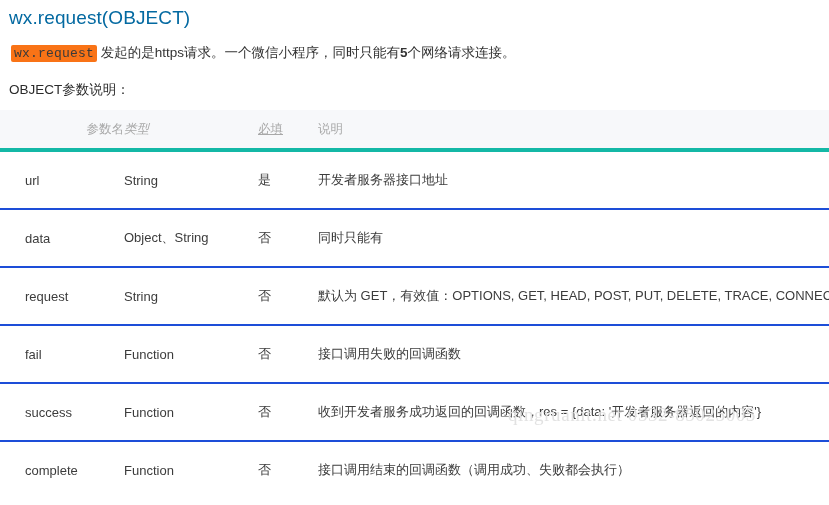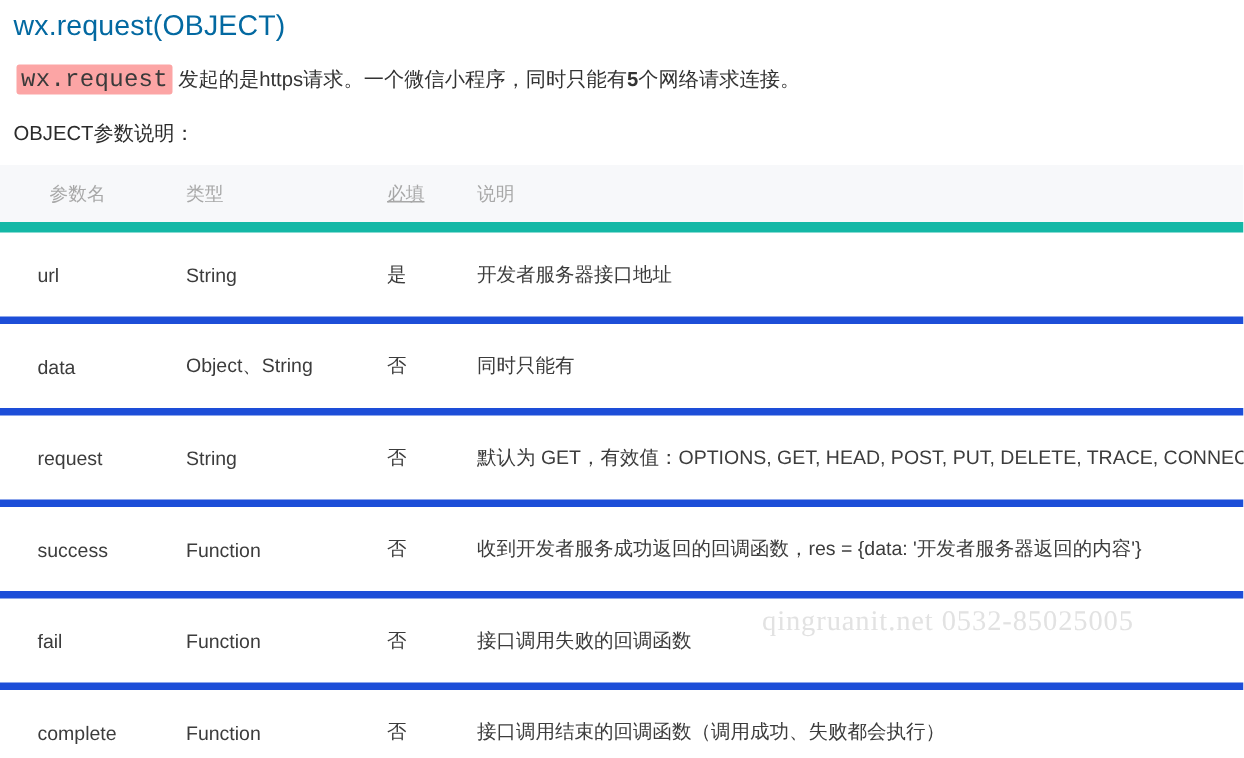--- a/index.html
+++ b/index.html
@@ -39,22 +39,22 @@
   .intro {
     margin: 0;
     padding: 12px 0 0 11px;
     font-size: 13.5px;
     line-height: 20px;
     color: #333333;
     white-space: nowrap;
   }
   .code-inline {
     font-family: "Liberation Mono", "DejaVu Sans Mono", monospace;
-    font-size: 16px;
-    background: #fca5a5;
+    font-size: 13px;
+    background: #f97316;
     color: #3a3a3a;
     padding: 1px 3px;
     border-radius: 2px;
     letter-spacing: 0.2px;
   }
   .intro .b { font-weight: 700; }
 
   
   .section-heading {
     margin: 0;
@@ -84,35 +84,35 @@
     background: #f7f8fa;
     color: #a8a8a8;
     font-weight: 400;
     text-align: left;
     height: 38px;
     padding: 0 0 0 0;
     font-size: 12.5px;
     vertical-align: middle;
     border: none;
   }
-  .param-table thead th.pad-name { padding-left: 33px; }
-  .param-table thead th.pad-type { padding-left: 0px; }
+  .param-table thead th.pad-name { padding-left: 14px; text-align: right; }
+  .param-table thead th.pad-type { padding-left: 0px; font-style: italic; }
   .param-table thead th.pad-req  { padding-left: 0px; text-decoration: underline; }
   .param-table thead th.pad-desc { padding-left: 0px; }
 
   .param-table tbody td {
     height: 54px;
     vertical-align: middle;
-    border-top: 5px solid #1d4ed8;
+    border-top: 2px solid #1d4ed8;
     color: #3c3c3c;
     font-size: 13px;
     white-space: nowrap;
     overflow: visible;
   }
-  .param-table tbody tr:first-child td { border-top: 7px solid #14b8a6; }
+  .param-table tbody tr:first-child td { border-top: 4px solid #14b8a6; }
   .param-table tbody td.col-name { padding-left: 25px; }
   .param-table tbody td.col-type { padding-left: 0px; }
   .param-table tbody td.col-req  { padding-left: 0px; }
   .param-table tbody td.col-desc { padding-left: 0px; }
 
   
   .watermark {
     position: absolute;
     left: 508px;
     top: 404px;
@@ -175,32 +175,32 @@
           <td class="col-req">否</td>
           <td class="col-desc">同时只能有</td>
         </tr>
         <tr>
           <td class="col-name">request</td>
           <td class="col-type">String</td>
           <td class="col-req">否</td>
           <td class="col-desc">默认为 GET，有效值：OPTIONS, GET, HEAD, POST, PUT, DELETE, TRACE, CONNECT</td>
         </tr>
         <tr>
+          <td class="col-name">fail</td>
+          <td class="col-type">Function</td>
+          <td class="col-req">否</td>
+          <td class="col-desc">接口调用失败的回调函数</td>
+        </tr>
+        <tr>
           <td class="col-name">success</td>
           <td class="col-type">Function</td>
           <td class="col-req">否</td>
           <td class="col-desc">收到开发者服务成功返回的回调函数，res = {data: '开发者服务器返回的内容'}</td>
         </tr>
         <tr>
-          <td class="col-name">fail</td>
-          <td class="col-type">Function</td>
-          <td class="col-req">否</td>
-          <td class="col-desc">接口调用失败的回调函数</td>
-        </tr>
-        <tr>
           <td class="col-name">complete</td>
           <td class="col-type">Function</td>
           <td class="col-req">否</td>
           <td class="col-desc">接口调用结束的回调函数（调用成功、失败都会执行）</td>
         </tr>
       </tbody>
     </table>
 
     <div class="watermark">qingruanit.net  0532-85025005</div>
 

